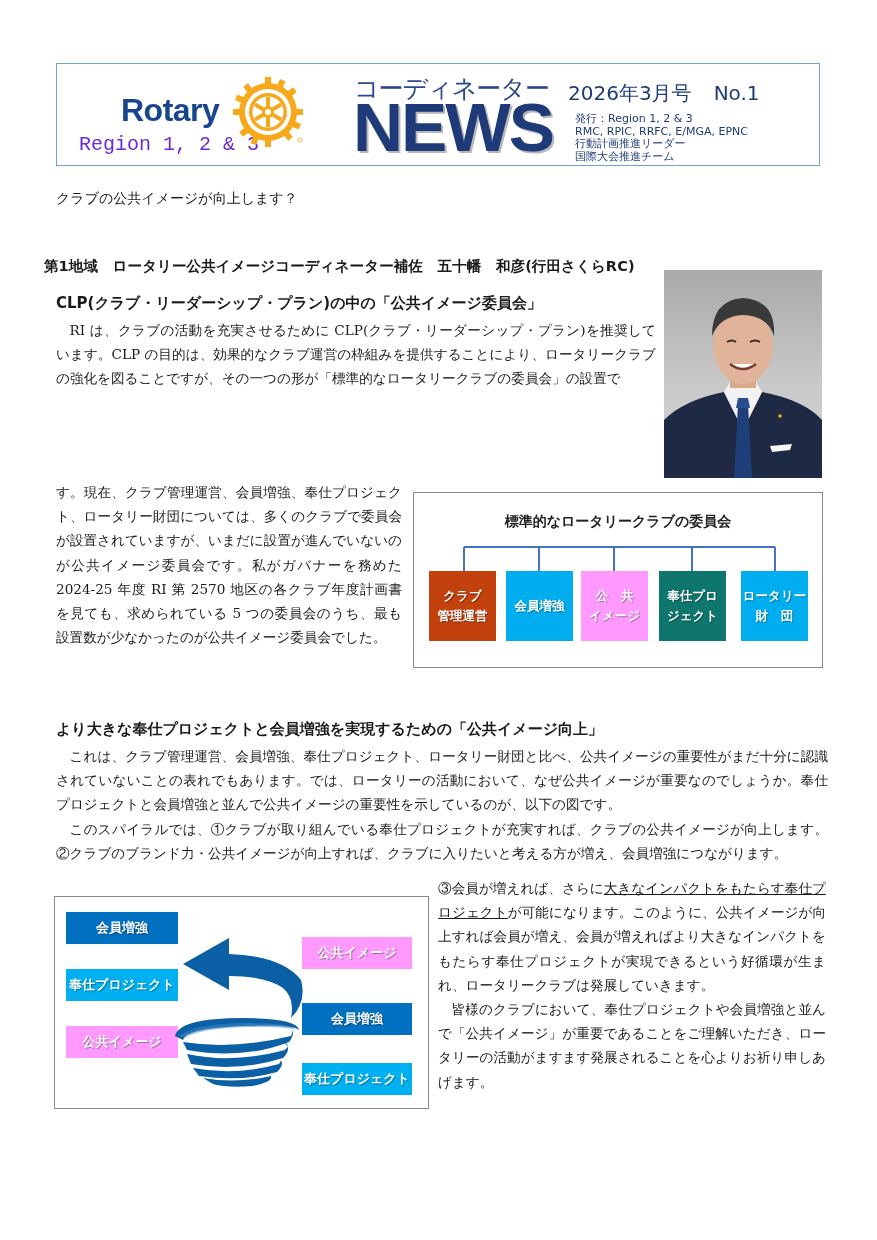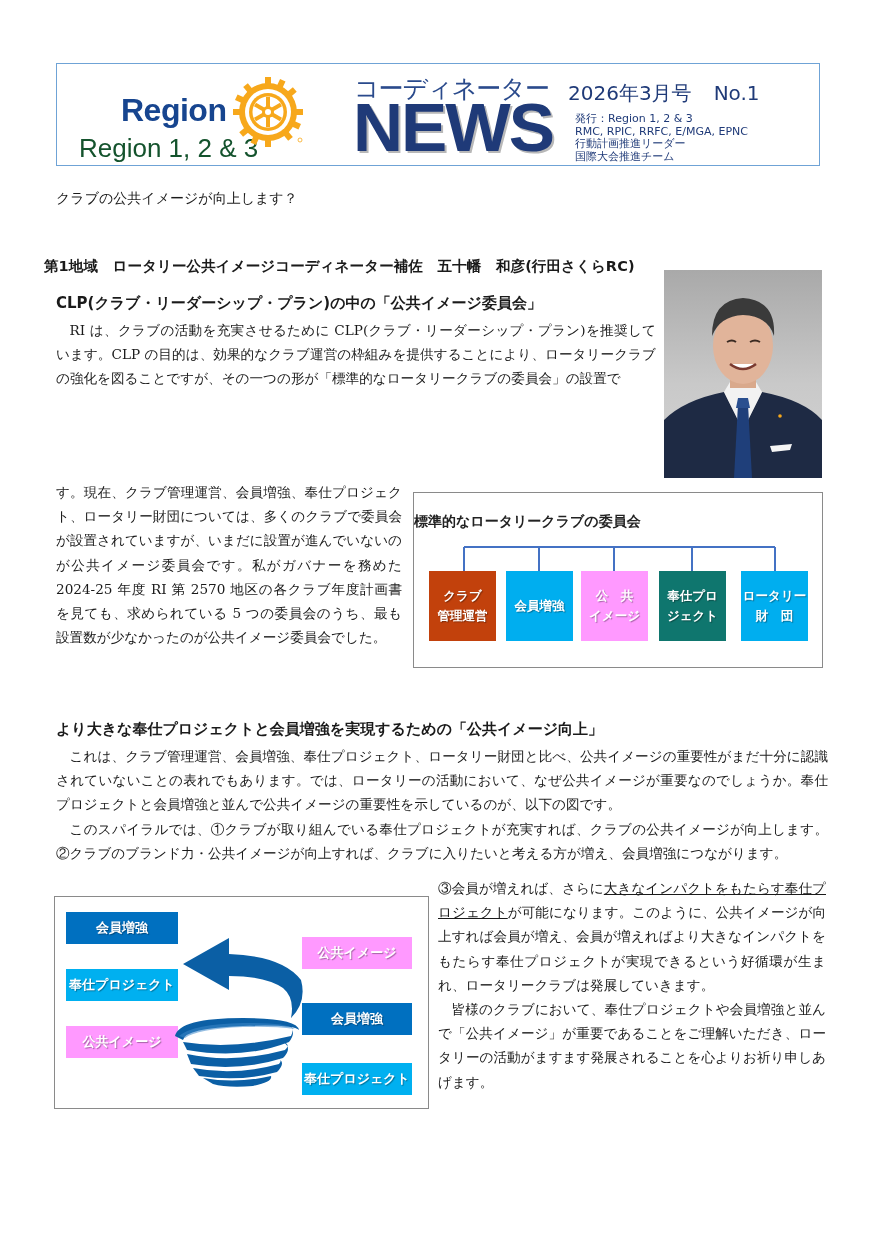--- a/index.html
+++ b/index.html
@@ -14,21 +14,21 @@
     position: absolute; left: 56px; top: 63px; width: 764px; height: 103px;
     border: 1px solid #6fa3d6; box-sizing: border-box; background: #fff;
   }
   .rotary-word {
     position: absolute; left: 121px; top: 92px;
     font-family: "Liberation Sans", sans-serif; font-weight: bold; font-size: 32px;
     color: #17458f; letter-spacing: -0.5px;
   }
   .region-word {
     position: absolute; left: 79px; top: 133px;
-    font-family: Liberation Sans, sans-serif; font-size: 26px; color: #14532d;
+    font-family: Liberation Mono, monospace; font-size: 20px; color: #6d28d9;
   }
   .wheel { position: absolute; left: 232px; top: 76px; width: 72px; height: 72px; }
   .coord-title {
     position: absolute; left: 354px; top: 72px;
     font-family: "DejaVu Sans", sans-serif; font-size: 25px; color: #2a4a8c; letter-spacing: -1px;
   }
   .news-title {
     position: absolute; left: 353px; top: 93px;
     font-family: "Liberation Sans", sans-serif; font-weight: bold; font-size: 68px;
     color: #1f3a78; letter-spacing: -2px; line-height: 68px;
@@ -63,21 +63,21 @@
     background: linear-gradient(180deg, #a9a9a9 0%, #c9c9c9 55%, #d4d4d4 100%);
     overflow: hidden;
   }
 
   
   .comm-box {
     position: absolute; left: 413px; top: 492px; width: 410px; height: 176px;
     border: 1px solid #8a8a8a; box-sizing: border-box; background: #fff;
   }
   .comm-title {
-    position: absolute; left: 0; top: 20px; width: 100%; text-align: left;
+    position: absolute; left: 0; top: 20px; width: 100%; text-align: center;
     font-size: 14px; font-weight: bold; color: #222;
   }
   .comm-card {
     position: absolute; top: 78px; width: 67px; height: 70px;
     color: #fff; font-weight: bold; font-size: 12.5px; line-height: 20px;
     display: flex; align-items: center; justify-content: center; text-align: center;
     text-shadow: 1px 1px 1px rgba(0,0,0,0.35); white-space: pre-line;
   }
 
   
@@ -88,21 +88,21 @@
   .sp-label {
     position: absolute; height: 32px; display: flex; align-items: center; justify-content: center;
     color: #fff; font-weight: bold; font-size: 13px;
     text-shadow: 1px 1px 1px rgba(0,0,0,0.35);
   }
 </style>
 </head>
 <body>
 
 <div class="header-box"></div>
-<div class="rotary-word">Region</div>
+<div class="rotary-word">Rotary</div>
 <div class="region-word">Region 1, 2 &amp; 3</div>
 <svg class="wheel" viewBox="0 0 72 72">
   <g fill="#f7a81b" stroke="none">
     <circle cx="36" cy="36" r="29"></circle>
   </g>
   <g fill="#f7a81b">
 
     <g id="teeth">
       <rect x="33" y="1" width="6" height="8"></rect>
       <rect x="33" y="63" width="6" height="8"></rect>

